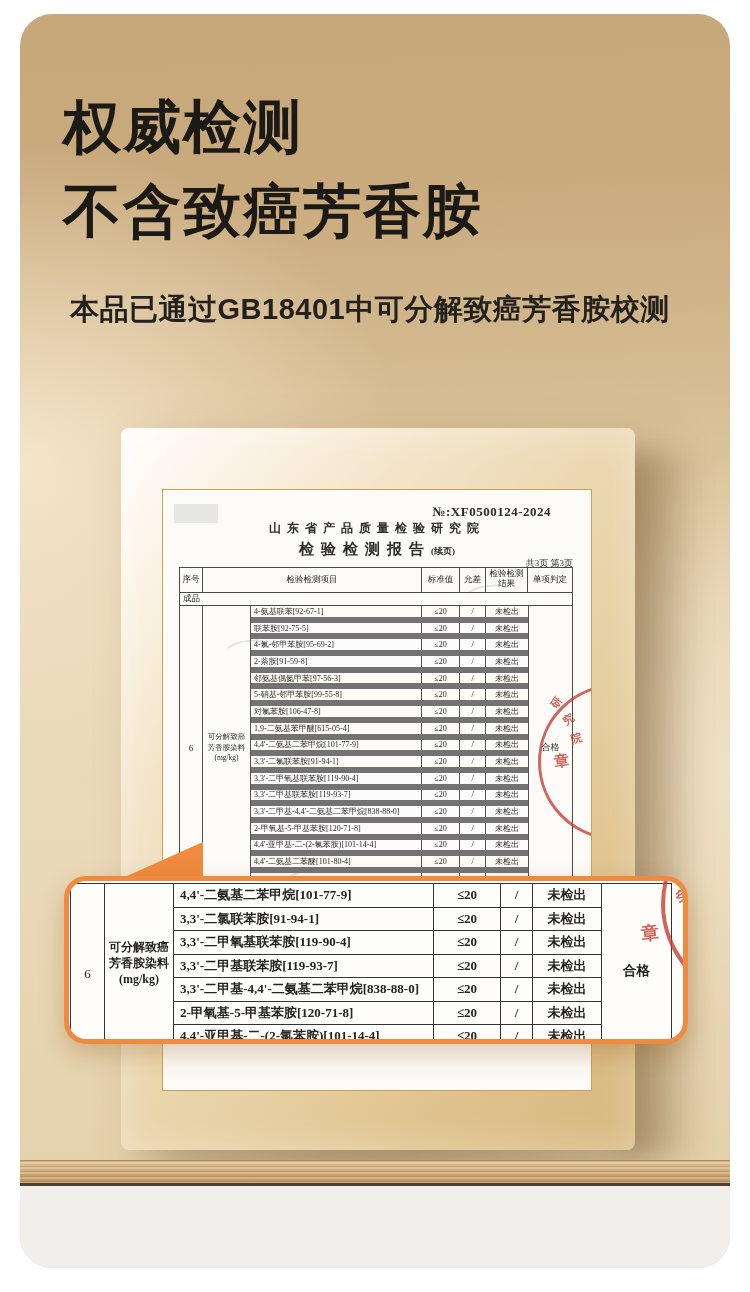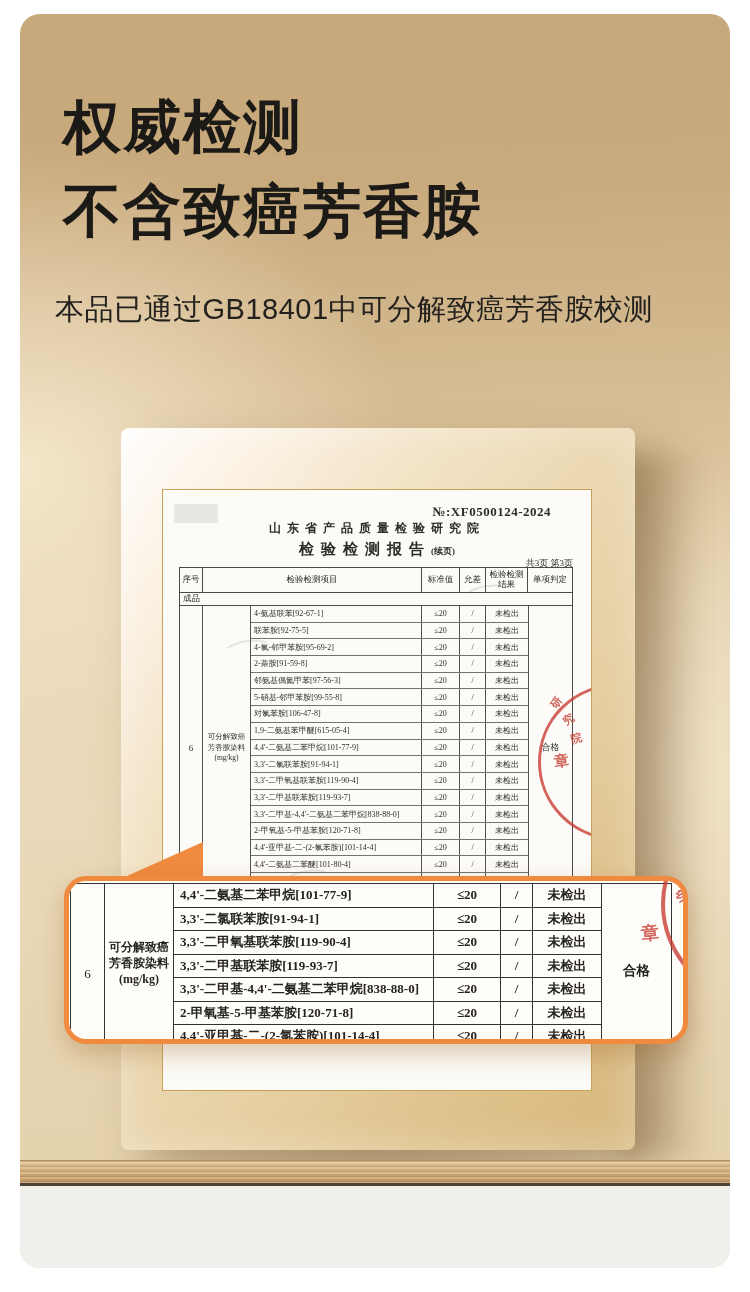--- a/index.html
+++ b/index.html
@@ -1,27 +1,27 @@
 <!DOCTYPE html>
 <html><head>
 <meta charset="utf-8">
 <style>
   html,body{margin:0;padding:0;background:#ffffff;}
   .page{position:relative;width:750px;height:1292px;background:#ffffff;overflow:hidden;
         font-family:"Liberation Sans","DejaVu Sans",sans-serif;}
-  .card{position:absolute;left:20px;top:14px;width:710px;height:1254px;border-radius:20px;overflow:hidden;
+  .card{position:absolute;left:20px;top:14px;width:710px;height:1254px;border-radius:32px;overflow:hidden;
         background:
           radial-gradient(ellipse 620px 520px at 0% 36%, rgba(252,240,216,0.78), rgba(252,240,216,0) 62%),
           radial-gradient(ellipse 520px 420px at 88% 58%, rgba(255,246,228,0.30), rgba(255,246,228,0) 70%),
           linear-gradient(178deg,#c7a87a 0%,#c9aa7d 14%,#d5bb91 30%,#e5d2af 48%,#ebdaba 62%,#e7d5b2 78%,#e2cfa9 100%);}
   
   .title-cn{position:absolute;left:43px;color:#1c1a16;font-weight:900;font-size:58px;line-height:1;letter-spacing:2px;}
   .t1{top:84px;} .t2{top:168px;}
   .title-en{position:absolute;top:90px;right:40px;color:#33302a;font-size:21px;line-height:1.3;font-weight:500;text-align:center;}
-  .desc{position:absolute;left:35px;color:#23211d;font-size:29px;font-weight:400;letter-spacing:0.5px;}
+  .desc{position:absolute;left:50px;color:#23211d;font-size:29px;font-weight:700;letter-spacing:0.5px;}
   .d1{top:276px;} .d2{top:322px;}
   
   .frame-shadow{position:absolute;left:598px;top:440px;width:86px;height:700px;
       background:linear-gradient(90deg,rgba(120,90,50,0.38),rgba(120,90,50,0));filter:blur(10px);}
   .ground-shadow{position:absolute;left:95px;top:1118px;width:540px;height:42px;border-radius:50%;
       background:radial-gradient(ellipse at center,rgba(110,82,45,0.35),rgba(110,82,45,0) 70%);filter:blur(8px);}
   .frame{position:absolute;left:101px;top:414px;width:514px;height:722px;border-radius:8px;
       background:linear-gradient(128deg,#fffefd 0%,#fcf4e8 12%,#f4e5ca 28%,#ecd9b4 45%,#e6cfa2 62%,#dfc28c 80%,#d7b77d 100%);
       box-shadow:26px 22px 50px rgba(115,85,45,0.38), inset 0 0 40px rgba(255,255,255,0.35);}
   .paper{position:absolute;left:41px;top:61px;width:430px;height:602px;background:#fcfbf7;
@@ -35,28 +35,28 @@
   .report-title{position:absolute;top:50px;left:0;width:100%;text-align:center;font-size:15px;font-weight:bold;letter-spacing:7px;}
   .report-suffix{font-size:9px;font-weight:bold;letter-spacing:0;}
   .page-info{position:absolute;top:67px;right:18px;font-size:9px;}
   
   .cert-table{position:absolute;left:16px;top:77px;width:392px;border:1px solid #4a4a48;box-sizing:content-box;}
   .cert-thead{display:flex;height:24px;border-bottom:1px solid #4a4a48;}
   .hd{display:flex;align-items:center;justify-content:center;text-align:center;font-size:8.5px;line-height:1.15;
       border-right:1px solid #4a4a48;box-sizing:border-box;}
   .hd:last-child{border-right:none;}
   .hd.h-seq{width:23px;} .hd.h-item{width:219px;} .hd.h-std{width:38px;} .hd.h-tol{width:26px;}
-  .hd.h-res{width:42px;} .hd.h-jdg{width:44px;}
+  .hd.h-res{width:42px;font-family:Liberation Mono, monospace;} .hd.h-jdg{width:44px;}
   .cert-section{height:13px;border-bottom:1px solid #4a4a48;font-size:8.5px;display:flex;align-items:center;padding-left:3px;box-sizing:border-box;}
   .cert-body{display:flex;}
   .col-seq{width:23px;border-right:1px solid #55534f;display:flex;align-items:center;justify-content:center;font-size:9px;box-sizing:border-box;}
   .col-group{width:48px;border-right:1px solid #55534f;display:flex;flex-direction:column;align-items:center;justify-content:center;
       font-size:7.5px;line-height:1.4;text-align:center;box-sizing:border-box;}
   .rows-wrap{width:277px;display:flex;flex-direction:column;}
-  .cert-row{display:flex;height:16.7px;border-bottom:1px solid #737373;box-sizing:border-box;}
+  .cert-row{display:flex;height:16.7px;border-bottom:6px solid #737373;box-sizing:border-box;}
   .cert-row:last-child{border-bottom:none;}
   .cc{display:flex;align-items:center;border-right:1px solid #55534f;box-sizing:border-box;font-size:8px;}
   .cc.name{width:171px;padding-left:3px;}
   .cc.std{width:38px;justify-content:center;}
   .cc.tol{width:26px;justify-content:center;}
   .cc.res{width:42px;justify-content:center;border-right:none;}
   .col-jdg{width:44px;border-left:1px solid #55534f;display:flex;align-items:center;justify-content:center;font-size:9px;box-sizing:border-box;}
   
   .stamp-circle{position:absolute;border-radius:50%;border:3px solid rgba(199,57,48,0.78);}
   .stamp-char{position:absolute;color:rgba(196,58,48,0.78);font-weight:bold;font-family:"Liberation Serif",serif;}

